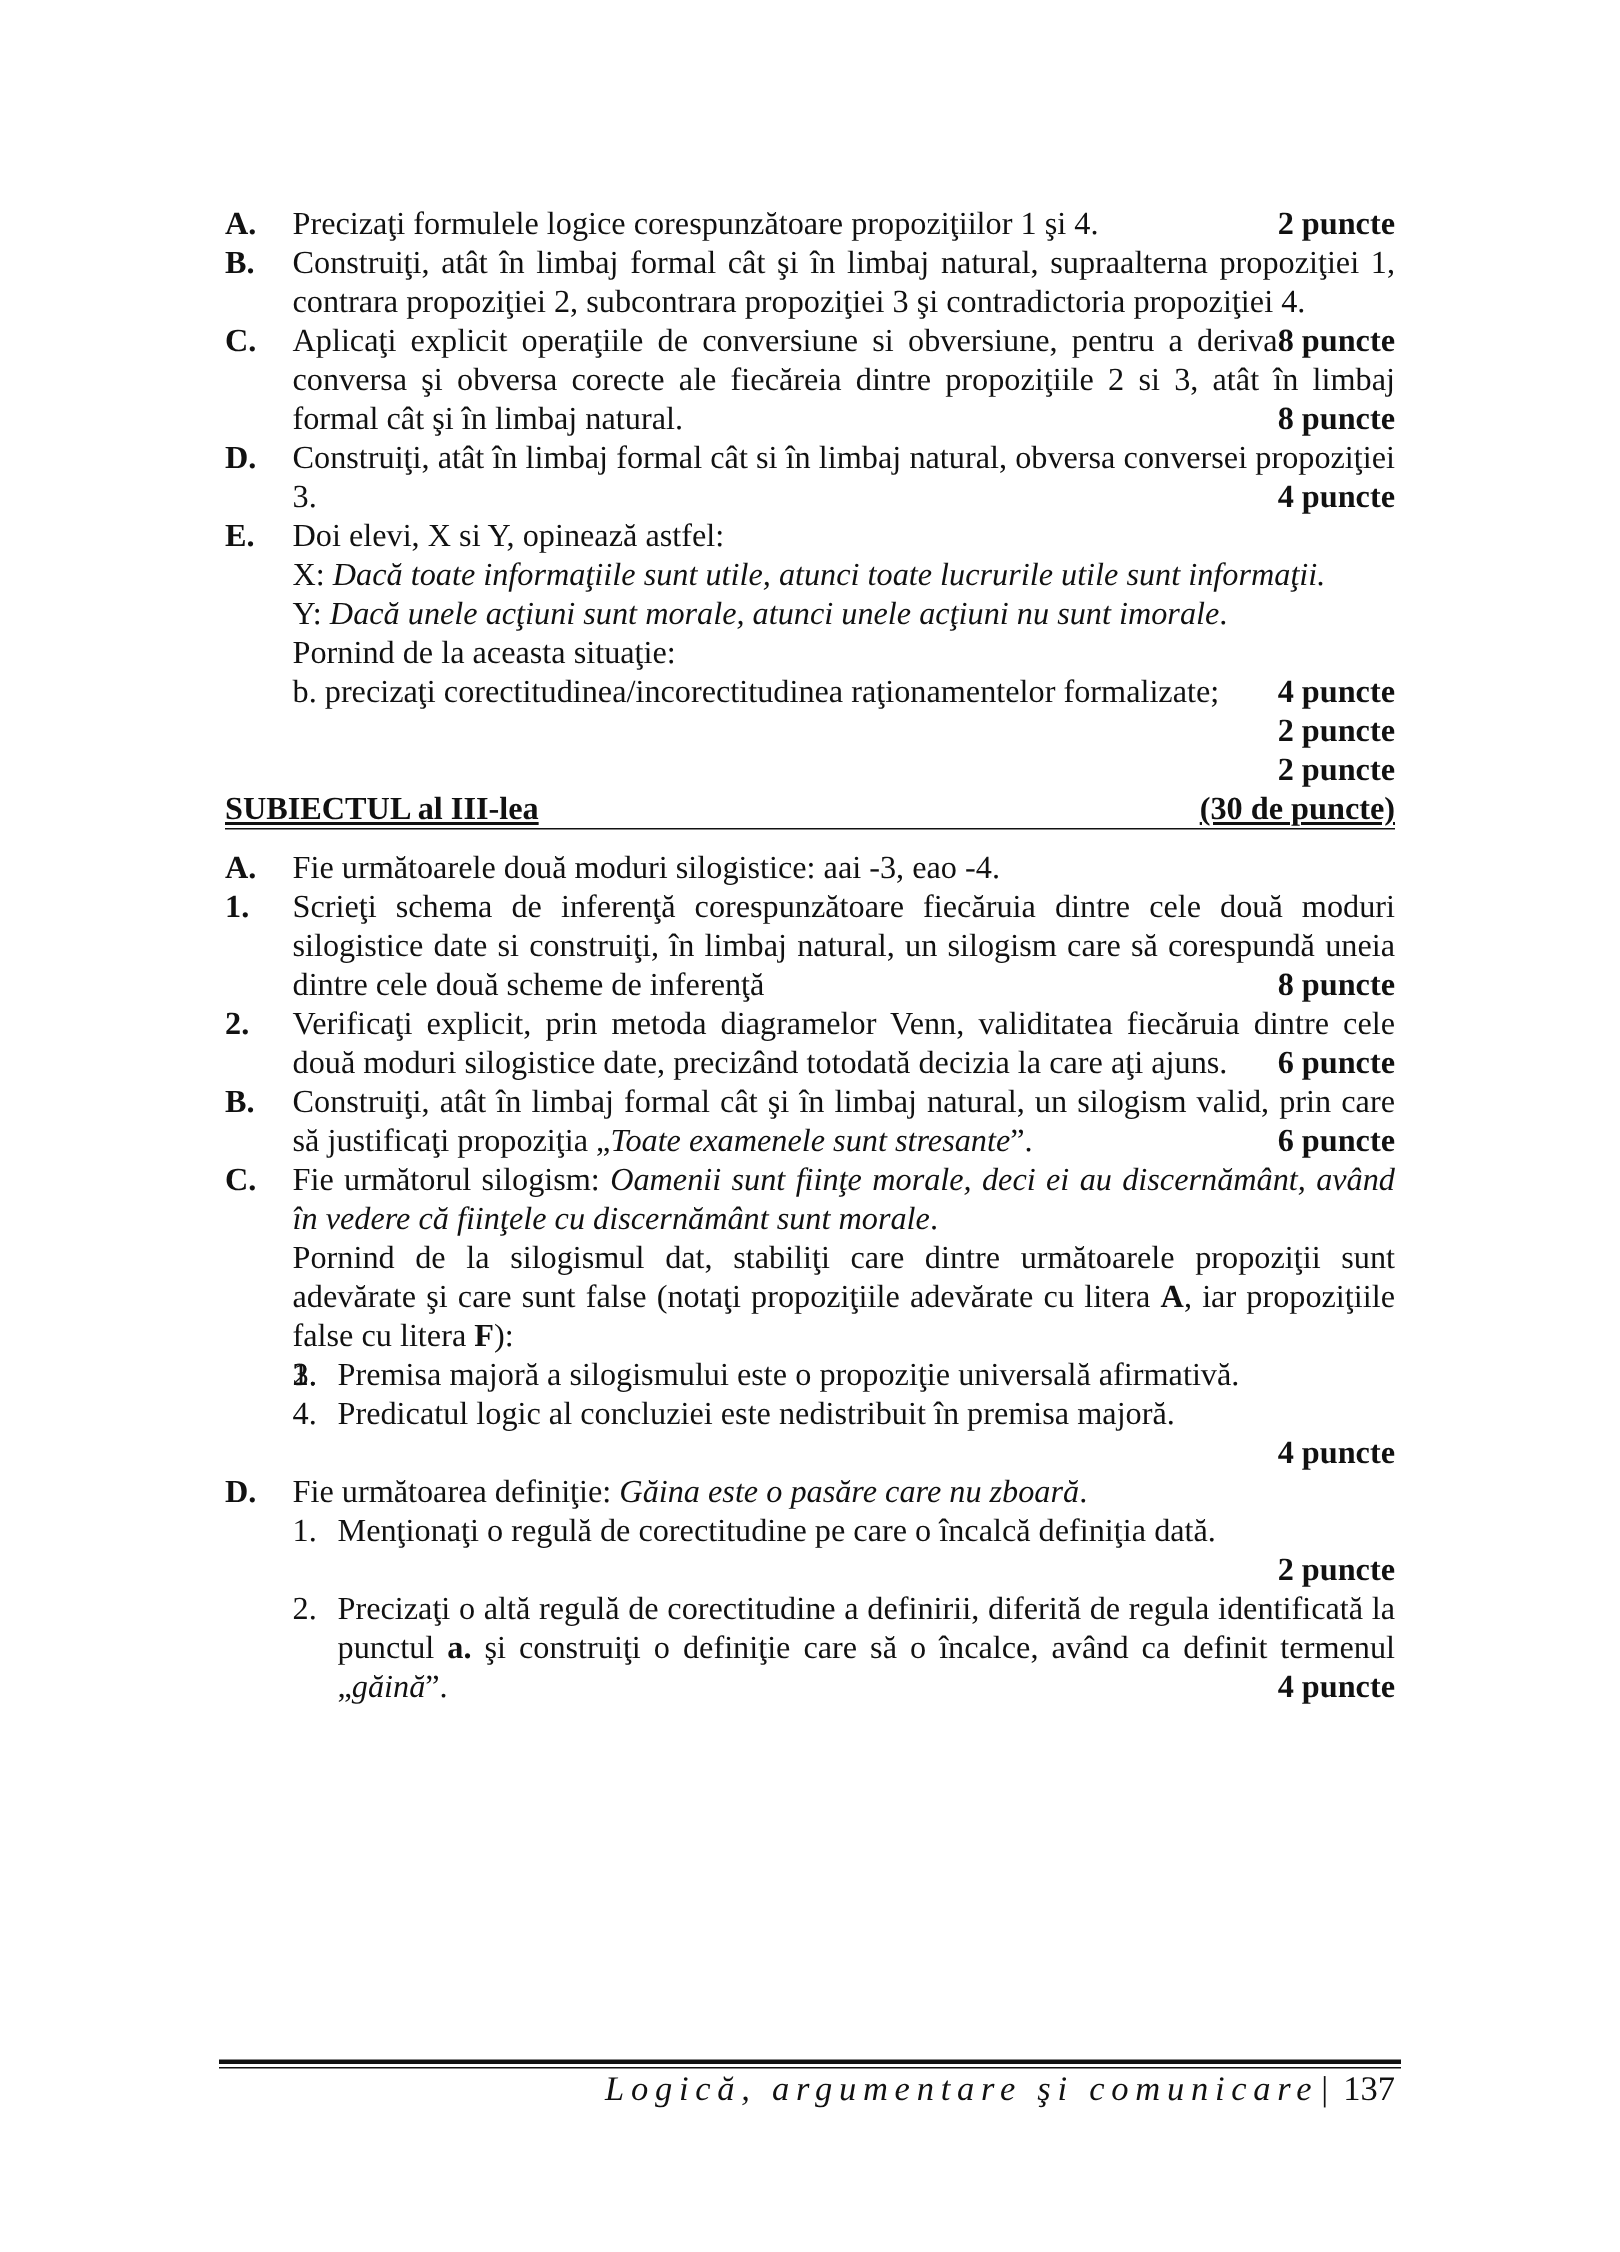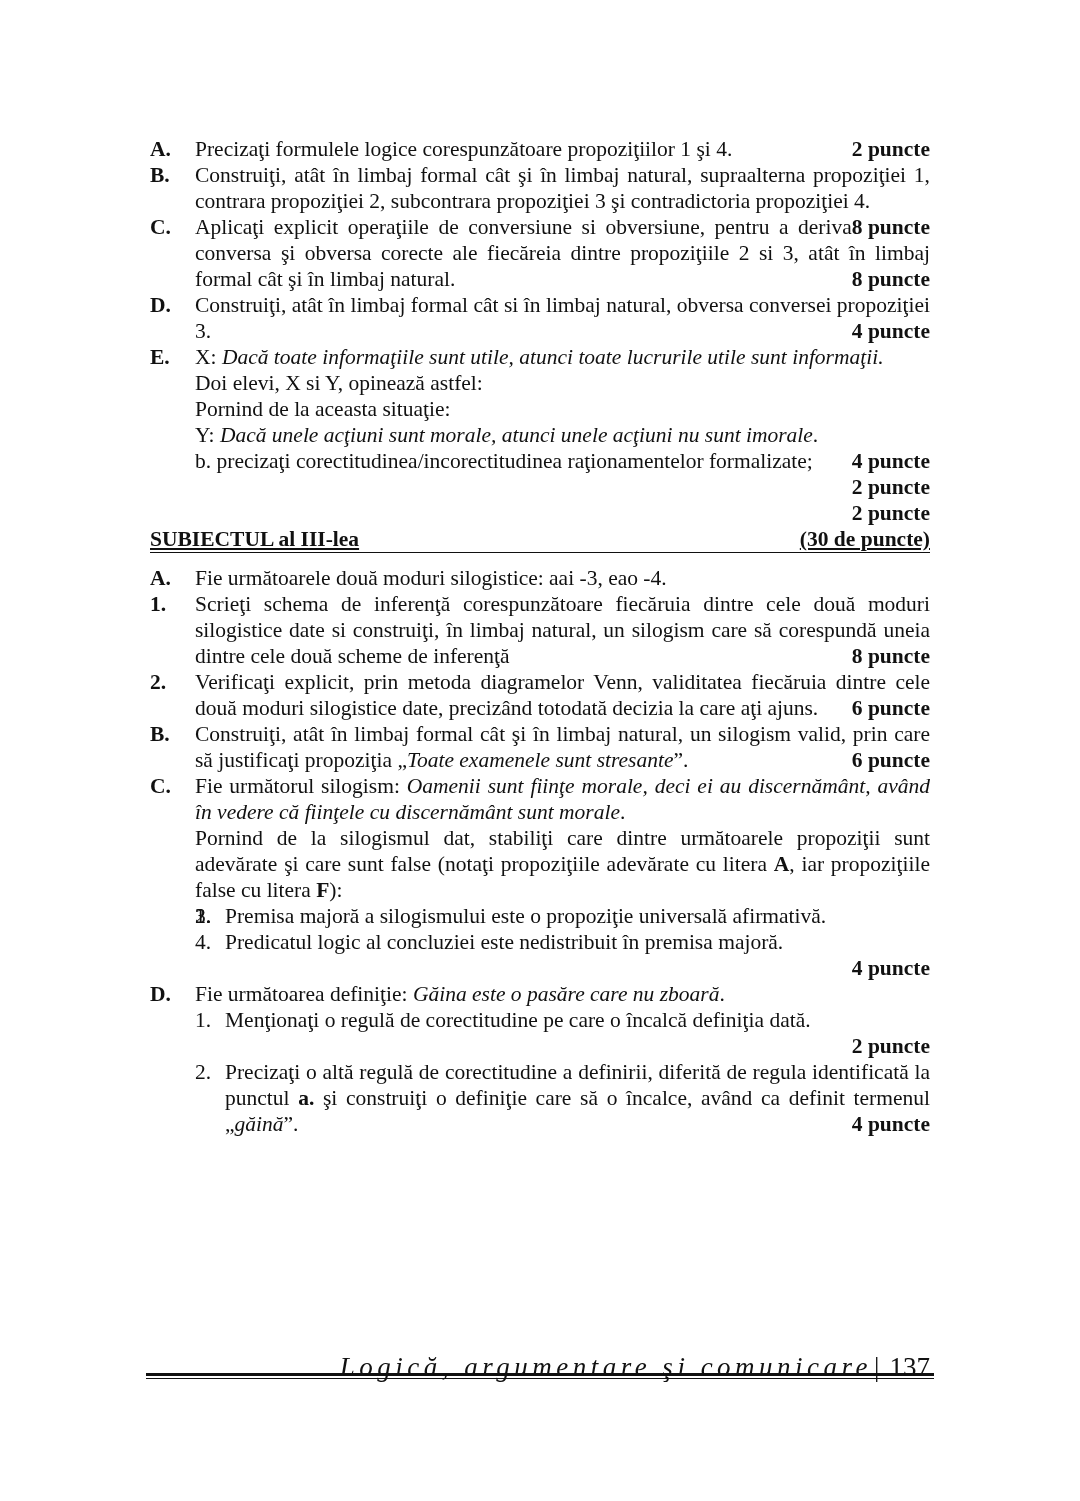--- a/index.html
+++ b/index.html
@@ -11,21 +11,21 @@
   .just { text-align: justify; text-align-last: left; }
   .pts { float: right; font-weight: bold; }
   .pts-line { text-align: right; font-weight: bold; }
   .sub { position: relative; padding-left: 30px; }
   .sub .n { position: absolute; left: 0; top: 0; }
   i { font-style: italic; }
   .section { display: flex; justify-content: space-between; font-weight: bold; text-decoration: underline; border-bottom: 1.5px solid #111; margin-bottom: 12px; }
   .section span { text-decoration: none; }
   .footer-rule { position: absolute; left: 146px; top: 1373px; width: 788px; height: 0; border-top: 3px solid #111; }
   .footer-rule2 { position: absolute; left: 146px; top: 1378px; width: 788px; height: 0; border-top: 1px solid #111; }
-  .footer { position: absolute; right: 150px; top: 1352px; font-size: 27px; display: flex; align-items: flex-end; }
+  .footer { position: absolute; right: 150px; top: 1380px; font-size: 23px; display: flex; align-items: flex-end; }
   .footer .title { font-style: italic; letter-spacing: 4.5px; }
   .footer .sep { margin: 0 10px 0 2px; }
   .footer .num { font-weight: normal; }
 </style>
 </head>
 <body>
 
 <div class="page">
 
   <div class="item">
@@ -44,24 +44,24 @@
     <span class="pts">8 puncte</span>
   </div>
   <div class="item just">
     <span class="lbl">D.</span>
     <span>Construiţi, atât în limbaj formal cât si în limbaj natural, obversa conversei propoziţiei 3.</span>
     <span class="pts">4 puncte</span>
   </div>
 
   <div class="item">
     <span class="lbl">E.</span>
+    <div>Doi elevi, X si Y, opinează astfel:</div>
     <div><span>X: </span><i>Dacă toate informaţiile sunt utile, atunci toate lucrurile utile sunt informaţii.</i></div>
-    <div>Doi elevi, X si Y, opinează astfel:</div>
+    <div><span>Y: </span><i>Dacă unele acţiuni sunt morale, atunci unele acţiuni nu sunt imorale</i><span>.</span></div>
     <div>Pornind de la aceasta situaţie:</div>
-    <div><span>Y: </span><i>Dacă unele acţiuni sunt morale, atunci unele acţiuni nu sunt imorale</i><span>.</span></div>
     <div><span class="pts">4 puncte</span></div>
     <div>b. precizaţi corectitudinea/incorectitudinea raţionamentelor formalizate;</div>
     <div class="pts-line">2 puncte</div>
     <div class="pts-line">2 puncte</div>
   </div>
 
   <div class="section">
     <span>SUBIECTUL al III-lea</span>
     <span>(30 de puncte)</span>
   </div>

